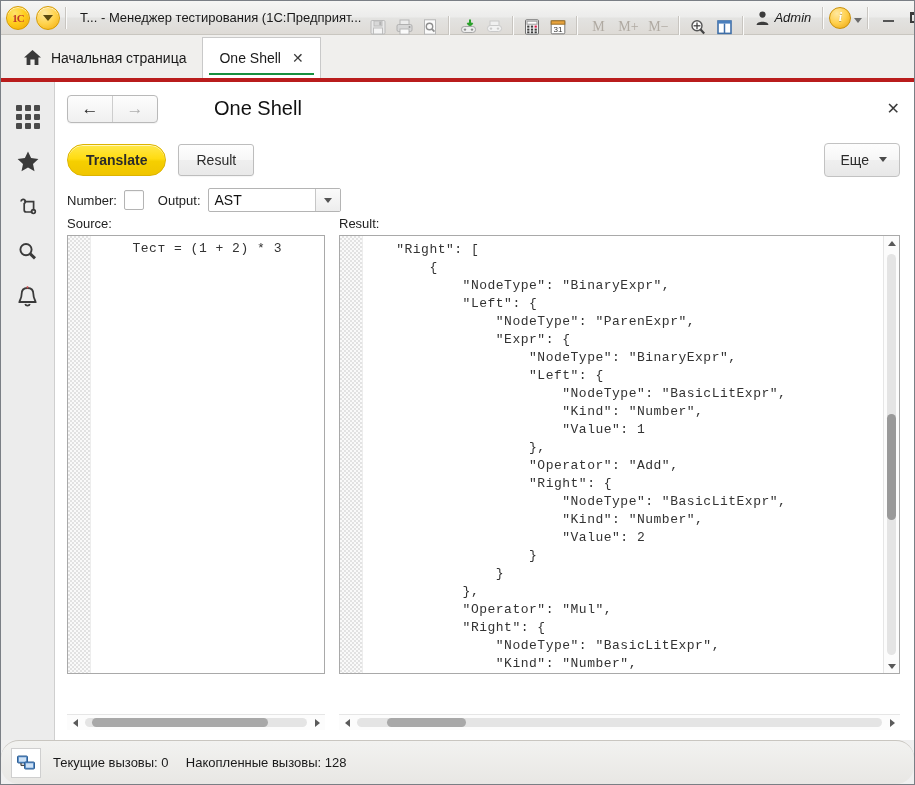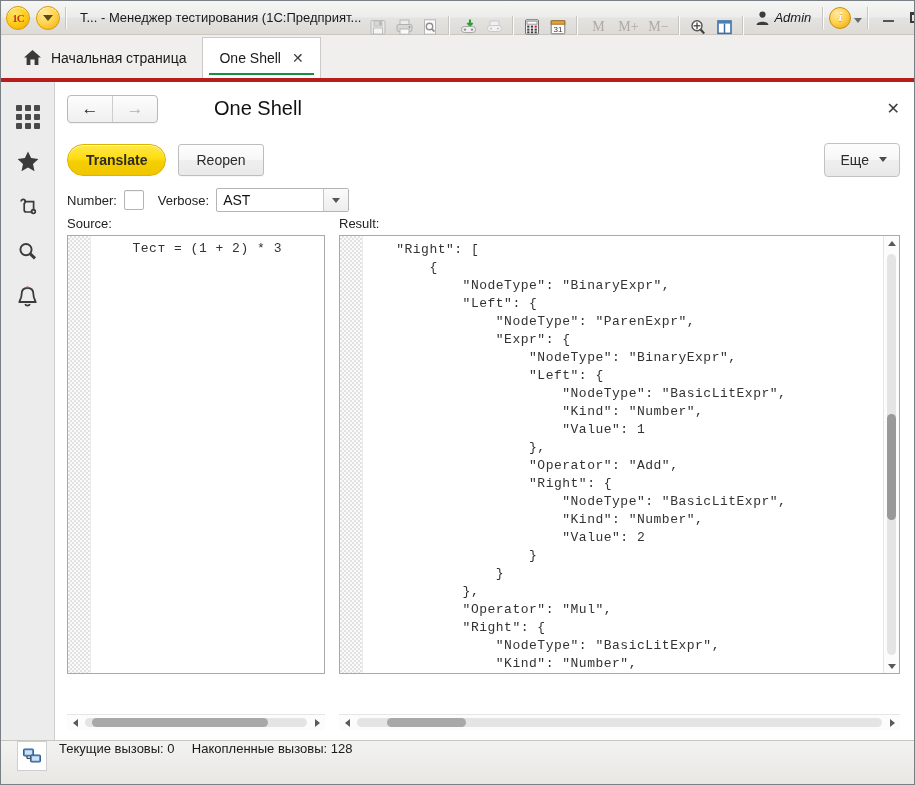--- a/index.html
+++ b/index.html
@@ -443,23 +443,25 @@
   }
   .editor-wrap { display: flex; flex-direction: column; flex: 1 1 auto; min-height: 0; gap: 40px; }
 
   
   .statusbar {
     height: 44px;
     flex: 0 0 44px;
     background: linear-gradient(to bottom, #f2f2f0 0%, #e8e7e4 100%);
     border-top: 1px solid #c9c6c0;
     display: flex;
-    padding: 0 16px;
+    align-items: center;
+    padding: 0 10px;
     box-sizing: border-box;
     user-select: none;
+    border-radius: 18px;
   }
   .status-icon-box {
     width: 28px; height: 28px;
     background: #fff;
     border: 1px solid #cfcfcf;
     display: flex; align-items: center; justify-content: center;
     flex: 0 0 auto;
   }
   .status-text {
     margin-left: 12px;
@@ -653,32 +655,32 @@
         <div class="navgroup">
           <div class="navbtn back">←</div>
           <div class="navbtn fwd">→</div>
         </div>
         <div class="form-title">One Shell</div>
         <div class="form-close">✕</div>
       </div>
 
       <div class="cmdbar">
         <div class="btn-primary">Translate</div>
-        <div class="btn-default">Reopen</div>
+        <div class="btn-default">Result</div>
         <div class="cmd-spacer"></div>
         <div class="btn-more">
           <span>Еще</span>
           <span class="tri-d"></span>
         </div>
       </div>
 
       <div class="optrow">
         <span class="opt-label">Number:</span>
         <span class="chkbox"></span>
-        <span class="opt-label">Verbose:</span>
+        <span class="opt-label">Output:</span>
         <span class="combo">
           <span class="combo-val">AST</span>
           <span class="combo-arrow">
             <span class="tri-d"></span>
           </span>
         </span>
       </div>
 
       <div class="panes">
 

